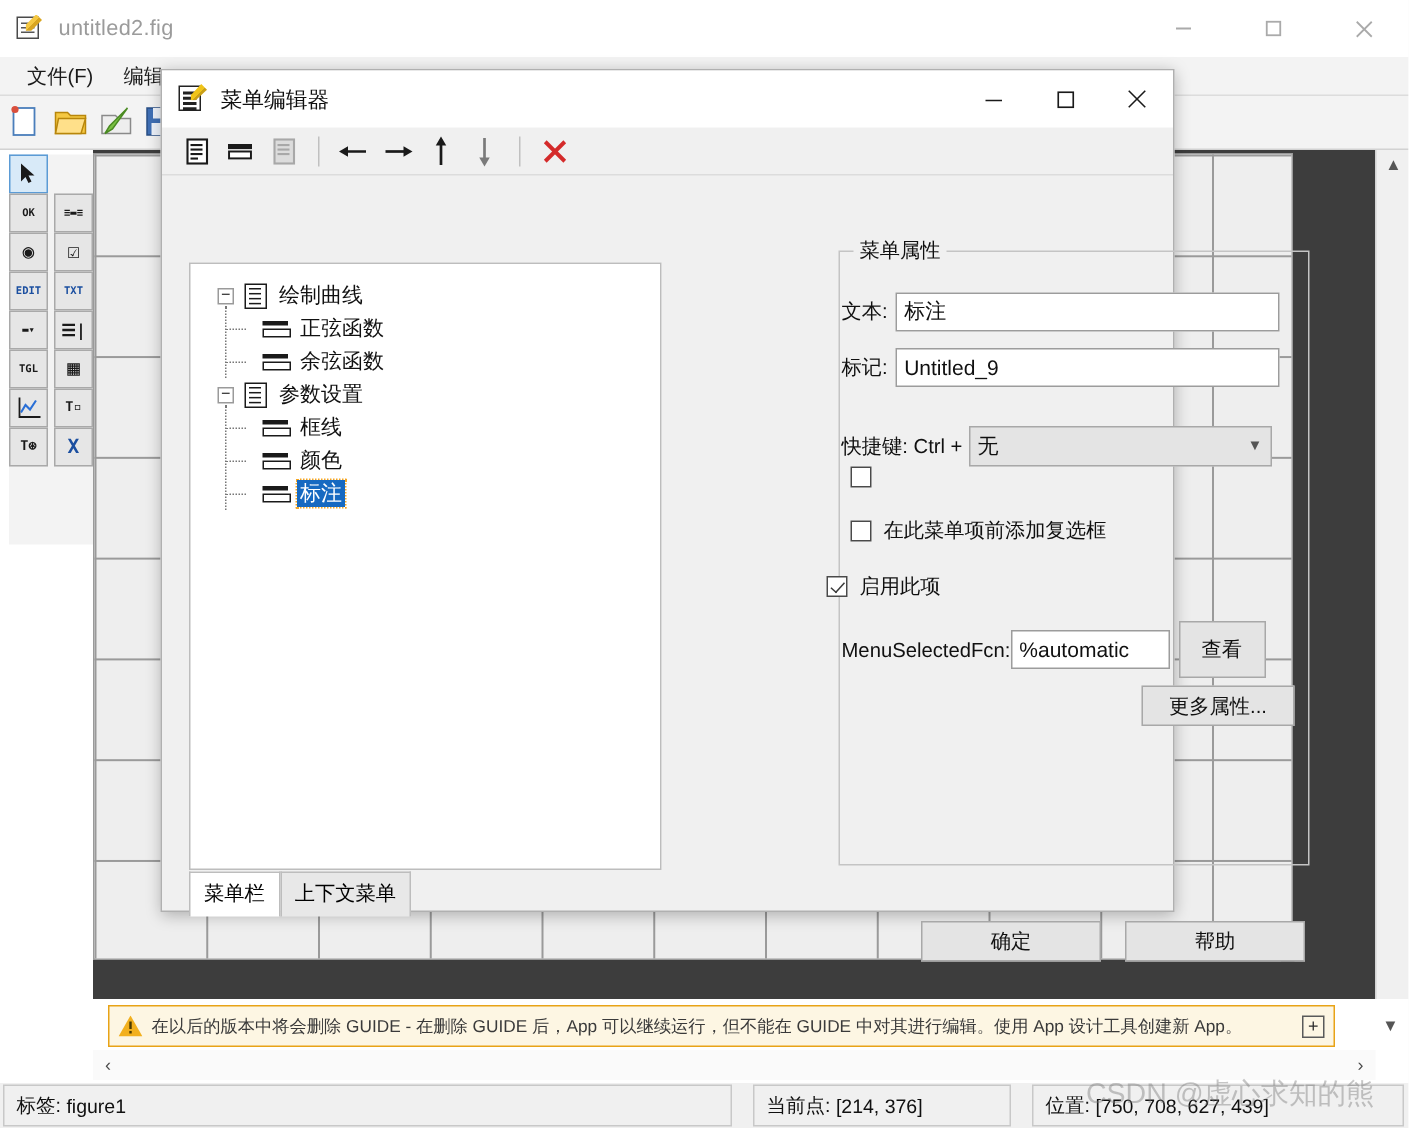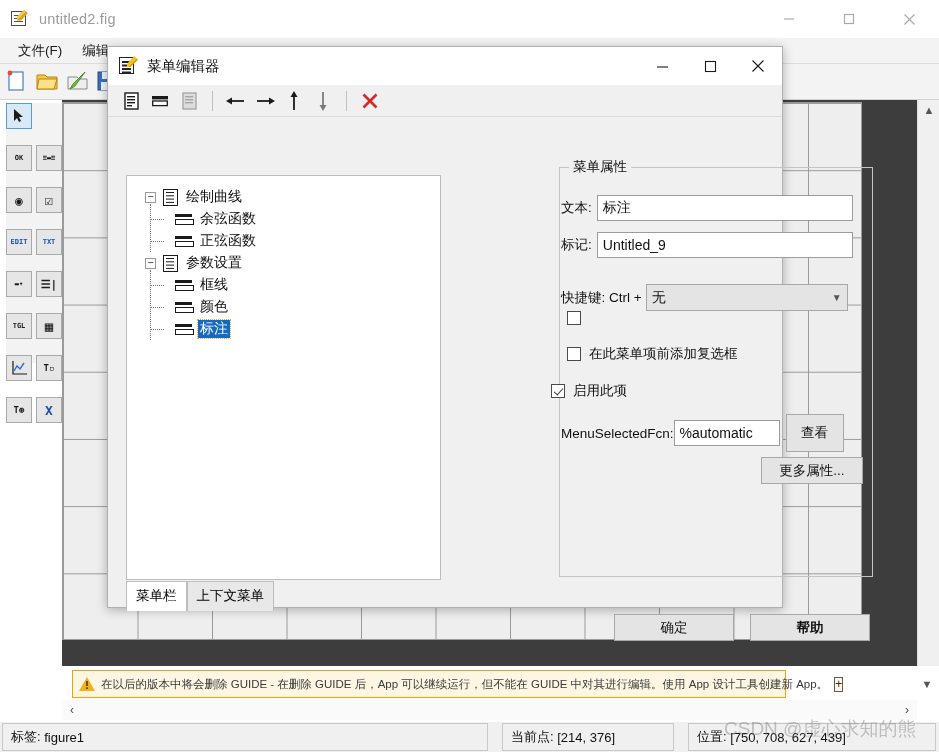--- a/index.html
+++ b/index.html
@@ -54,21 +54,21 @@
     background: #f3f3f3; border-bottom: 1px solid #d2d2d2;
     display: flex; align-items: center; padding-left: 5px; gap: 4px;
   }
   .mt-btn { width: 26px; height: 26px; position: relative; }
 
   
   .palette {
     position: absolute; left: 6px; top: 103px; width: 56px; height: 260px;
     background: #f3f3f3;
   }
-  .pal-row { display: flex; gap: 4px; margin-bottom: 16px; }
+  .pal-row { display: flex; gap: 4px; margin-bottom: 0; }
   .pal-btn {
     width: 26px; height: 26px; background: #e6e6e6; border: 1px solid #a9a9a9;
     display: flex; align-items: center; justify-content: center;
     font-size: 7px; font-weight: bold; color: #1a1a1a; overflow: hidden;
     font-family: "DejaVu Sans Mono", monospace;
   }
   .pal-btn.sel { background: #d8eaf8; border: 1px solid #5b9bd5; }
 
   
   .canvasarea {
@@ -91,21 +91,21 @@
     background: #f0f0f0; border-left: 1px solid #e0e0e0;
   }
   .vscroll .arrow-up {
     position: absolute; left: 0; top: 0; width: 22px; height: 20px;
     display: flex; align-items: center; justify-content: center;
     color: #555; font-size: 11px;
   }
 
   
   .warnbar {
-    position: absolute; left: 72px; top: 670px; width: 714px; height: 28px;
+    position: absolute; left: 72px; top: 670px; width: 818px; height: 28px;
     background: #fdf6e3; border: 1px solid #e8a317;
     display: flex; align-items: center; padding: 0 6px; gap: 6px;
   }
   .warn-ico { width: 16px; height: 14px; flex: 0 0 auto; position: relative; }
   .warn-text { font-size: 11.5px; color: #3a3a3a; white-space: nowrap; flex: 1; }
   .warn-plus {
     width: 15px; height: 15px; border: 1px solid #5a5a5a; background: #fdf6e3;
     display: flex; align-items: center; justify-content: center;
     font-size: 12px; color: #2a2a2a; line-height: 1;
   }
@@ -535,27 +535,27 @@
           <div class="trow">
             <span class="texp">−</span>
             <span class="ticon-menu"></span>
             <span class="tlabel">绘制曲线</span>
             <span class="vline" style="top:18px;height:48px;"></span>
           </div>
 
           <div class="trow indent1">
             <span class="hline" style="left:-25px;top:11px;"></span>
             <span class="ticon-item"></span>
-            <span class="tlabel">余弦函数</span>
+            <span class="tlabel">正弦函数</span>
           </div>
 
           <div class="trow indent1">
             <span class="hline" style="left:-25px;top:11px;"></span>
             <span class="ticon-item"></span>
-            <span class="tlabel">正弦函数</span>
+            <span class="tlabel">余弦函数</span>
           </div>
 
           <div class="trow">
             <span class="texp">−</span>
             <span class="ticon-menu"></span>
             <span class="tlabel">参数设置</span>
             <span class="vline" style="top:18px;height:70px;"></span>
           </div>
 
           <div class="trow indent1">
@@ -623,18 +623,18 @@
         <span class="plabel">MenuSelectedFcn:</span>
         <span class="ptext" style="width:106px;">%automatic</span>
         <span class="pbtn" style="width:58px; height:38px; margin-left:6px;">查看</span>
       </div>
 
       <div class="prow" style="left:653px; top:338px;">
         <span class="pbtn" style="width:102px; height:27px;">更多属性...</span>
       </div>
 
       <div class="footbtn" style="left:506px; top:495px;">确定</div>
-      <div class="footbtn" style="left:642px; top:495px;font-weight:bold;">帮助</div>
+      <div class="footbtn" style="left:642px; top:495px;">帮助</div>
 
     </div>
   </div>
 
 </div>
 
 </body></html>

